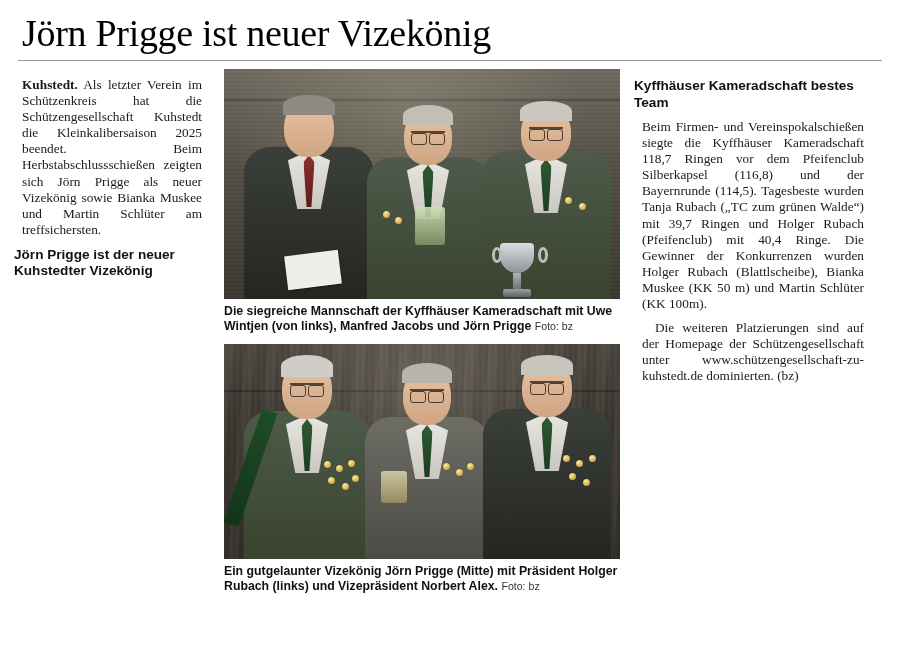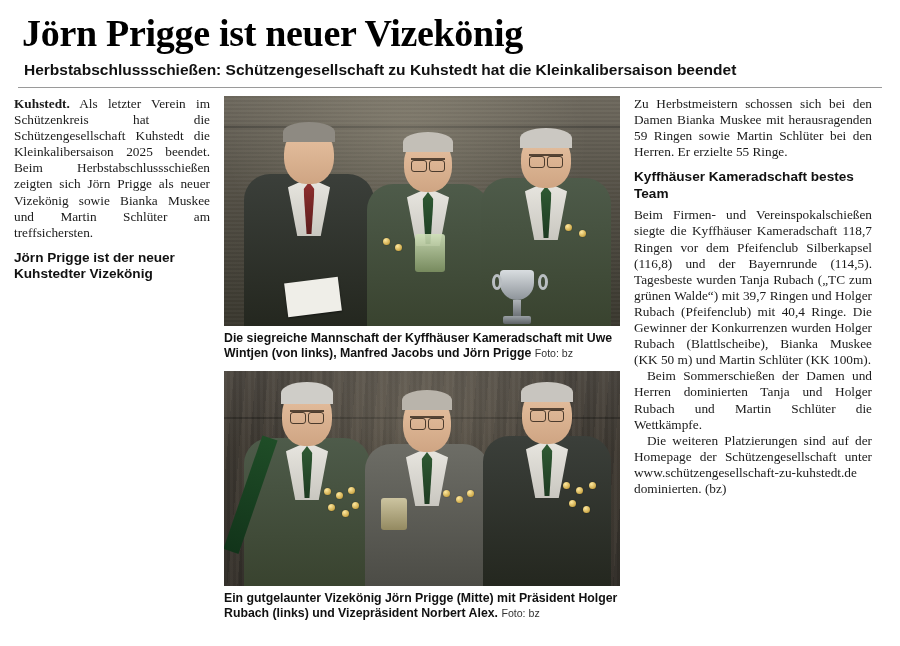--- a/index.html
+++ b/index.html
@@ -15,21 +15,21 @@
     overflow: hidden;
   }
   .page {
     width: 900px; height: 646px;
     padding: 10px 14px 6px 14px;
     position: relative;
   }
   
   .headline {
     font-family: "Liberation Serif", serif;
-    font-weight: bold;
+    font-weight: normal;
     font-size: 38px;
     line-height: 42px;
     letter-spacing: -0.3px;
     color: #000;
     margin: 2px 0 6px 8px;
   }
   .subhead {
     font-family: "Liberation Sans", sans-serif;
     font-weight: bold;
     font-size: 15.5px;
@@ -50,21 +50,21 @@
   }
   .col-left  { width: 196px; }
   .col-mid   { width: 396px; }
   .col-right { width: 238px; }
 
   .col-left p, .col-right p {
     font-family: "Liberation Serif", serif;
     font-size: 13.3px;
     line-height: 16.1px;
     text-align: justify;
-    margin: 0;
+    margin: 8px;
     text-indent: 0;
     hyphens: auto;
   }
   .col-left p.indent, .col-right p.indent { text-indent: 13px; }
   .leadin { font-weight: bold; }
   h3.subtitle {
     font-family: "Liberation Sans", sans-serif;
     font-weight: bold;
     font-size: 13.6px;
     line-height: 16.5px;
@@ -210,21 +210,20 @@
   }
   
   .col-right h3.subtitle:first-child { margin-top: 9px; }
 </style>
 </head>
 <body>
 
 <div class="page">
 
   <h1 class="headline">Jörn Prigge ist neuer Vizekönig</h1>
-  <h2 class="subhead">Herbstabschlussschießen: Schützengesellschaft zu Kuhstedt hat die Kleinkalibersaison beendet</h2>
   <hr class="rule">
 
   <div class="cols">
 
     <div class="col-left">
       <p><span class="leadin">Kuhstedt.</span><span> Als letzter Verein im Schützenkreis hat die Schützengesellschaft Kuhstedt die Kleinkalibersaison 2025 beendet. Beim Herbstabschlussschießen zeigten sich Jörn Prigge als neuer Vizekönig sowie Bianka Muskee und Martin Schlüter am treffsichersten.</span></p>
       <h3 class="subtitle">Jörn Prigge ist der neuer Kuhstedter Vizekönig</h3>
     </div>
 
     <div class="col-mid">
@@ -348,21 +347,19 @@
         </div>
         <div class="caption">
           <span>Ein gutgelaunter Vizekönig Jörn Prigge (Mitte) mit Präsident Holger Rubach (links) und Vizepräsident Norbert Alex.</span>
           <span class="credit">Foto: bz</span>
         </div>
       </div>
 
     </div>
 
     <div class="col-right">
-      <p>Zu Herbstmeistern schossen sich bei den Damen Bianka Muskee mit herausragenden 59 Ringen sowie Martin Schlüter bei den Herren. Er erzielte 55 Ringe.</p>
       <h3 class="subtitle">Kyffhäuser Kameradschaft bestes Team</h3>
       <p>Beim Firmen- und Vereinspokalschießen siegte die Kyffhäuser Kameradschaft 118,7 Ringen vor dem Pfeifenclub Silberkapsel (116,8) und der Bayernrunde (114,5). Tagesbeste wurden Tanja Rubach („TC zum grünen Walde“) mit 39,7 Ringen und Holger Rubach (Pfeifenclub) mit 40,4 Ringe. Die Gewinner der Konkurrenzen wurden Holger Rubach (Blattlscheibe), Bianka Muskee (KK 50 m) und Martin Schlüter (KK 100m).</p>
-      <p class="indent">Beim Sommerschießen der Damen und Herren dominierten Tanja und Holger Rubach und Martin Schlüter die Wettkämpfe.</p>
       <p class="indent">Die weiteren Platzierungen sind auf der Homepage der Schützengesellschaft unter www.schützengesellschaft-zu-kuhstedt.de dominierten. (bz)</p>
     </div>
 
   </div>
 </div>
 
 </body></html>

